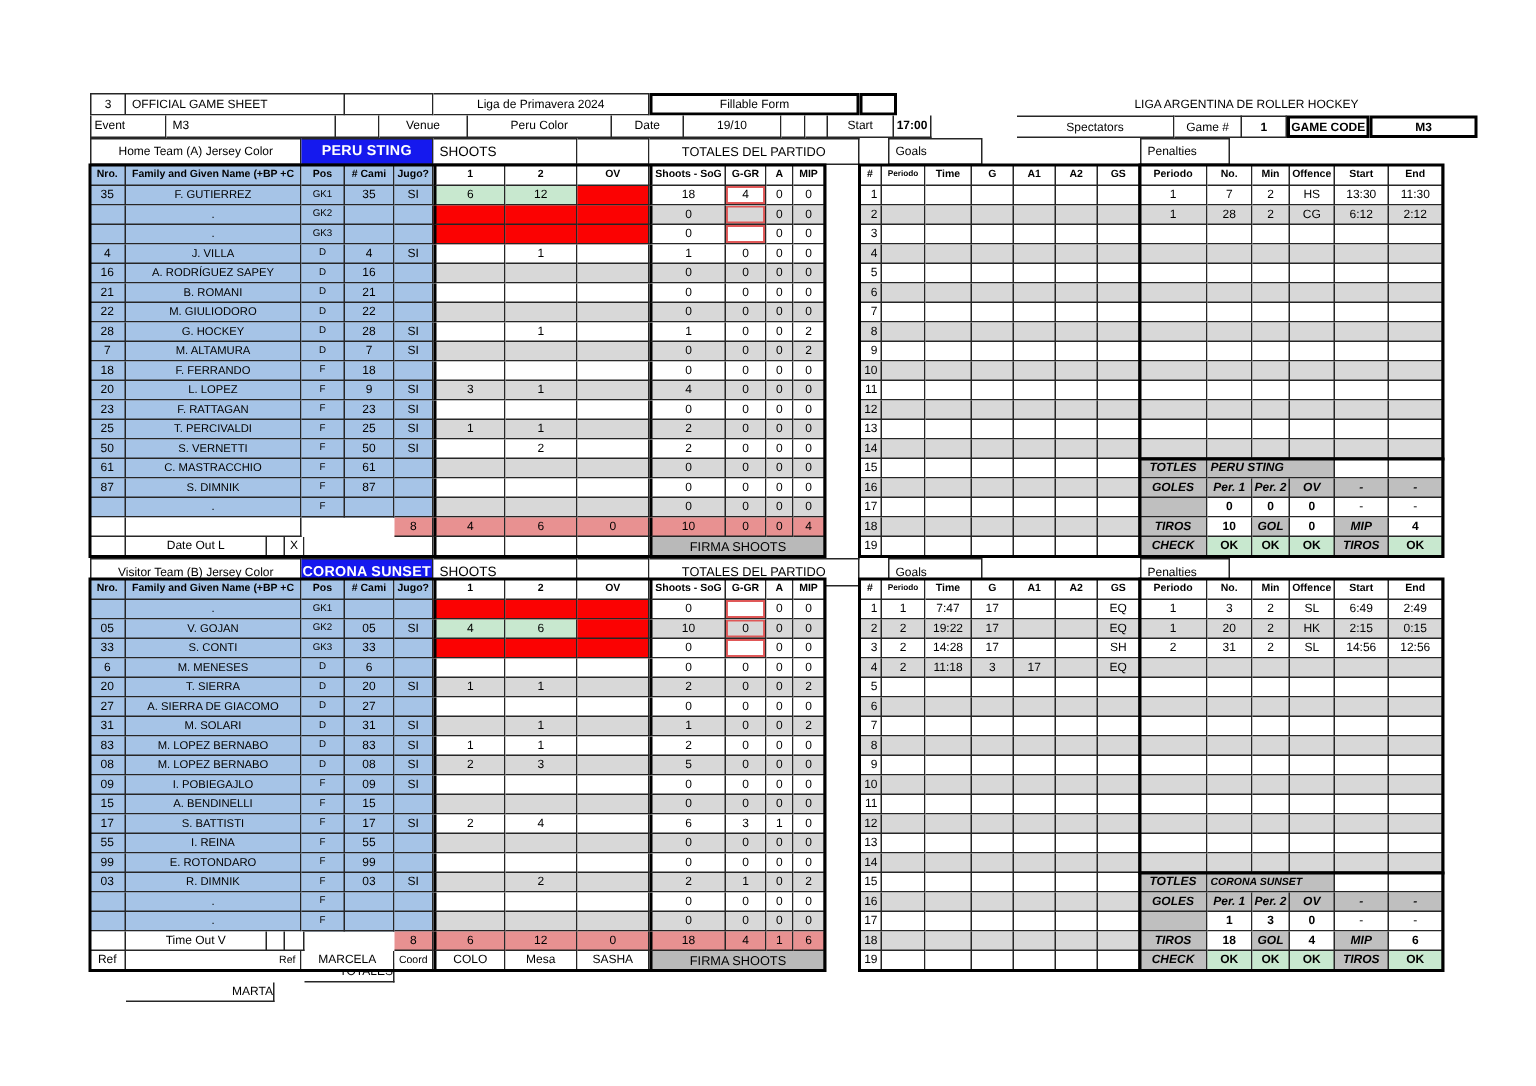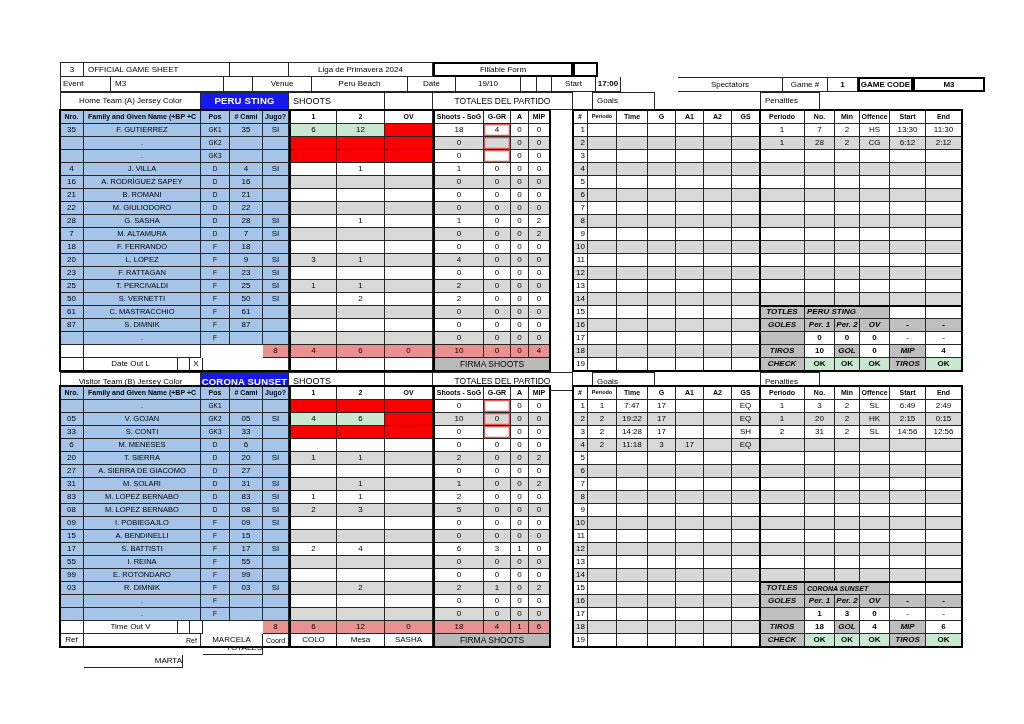--- a/index.html
+++ b/index.html
@@ -51,28 +51,29 @@
 <div class="sheet">
 
   <div class="hrow h15" style="top:0;height:15px;">
     <div class="c bl bt" style="width:24px">3</div>
     <div class="c bt left" style="width:146px">OFFICIAL GAME SHEET</div>
     <div class="c bt" style="width:59px"></div>
     <div class="c bt" style="width:144px">Liga de Primavera 2024</div>
     <div class="c bt thickbox" style="width:140px">Fillable Form</div>
     <div class="c bt thickbox" style="width:25px"></div>
     <div class="nob" style="width:102px"></div>
+    <div class="nob" style="width:262px;font-size:8px">LIGA ARGENTINA DE ROLLER HOCKEY</div>
   </div>
 
   <div class="hrow h15" style="top:15px;height:15px;">
     <div class="c bl left" style="width:51px;padding-left:2px">Event</div>
     <div class="c left" style="width:113px">M3</div>
     <div class="c" style="width:29px"></div>
     <div class="c" style="width:59px">Venue</div>
-    <div class="c" style="width:96px">Peru Beach</div>
+    <div class="c" style="width:96px">Peru Color</div>
     <div class="c" style="width:48px">Date</div>
     <div class="c" style="width:65px">19/10</div>
     <div class="c" style="width:16px"></div>
     <div class="c" style="width:15px"></div>
     <div class="c" style="width:44px">Start</div>
     <div class="c tiny" style="width:25px">17:00</div>
     <div class="nob" style="width:57px"></div>
     <div class="c bt" style="width:105px">Spectators</div>
     <div class="c bt" style="width:45px">Game #</div>
     <div class="c bt" style="width:30px;font-weight:bold">1</div>
@@ -211,21 +212,21 @@
             <div class="c z w-s2"></div>
             <div class="c z w-ov"></div>
             <div class="c z w-sog thl">0</div>
             <div class="c z w-ggr">0</div>
             <div class="c z w-a">0</div>
             <div class="c z w-mip">0</div>
           </div>
 
           <div class="row">
             <div class="c b w-nro">28</div>
-            <div class="c b w-name nm">G. SASHA</div>
+            <div class="c b w-name nm">G. HOCKEY</div>
             <div class="c b w-pos ps">D</div>
             <div class="c b w-cami">28</div>
             <div class="c b w-jugo">SI</div>
             <div class="c z w-s1 thl"></div>
             <div class="c z w-s2">1</div>
             <div class="c z w-ov"></div>
             <div class="c z w-sog thl">1</div>
             <div class="c z w-ggr">0</div>
             <div class="c z w-a">0</div>
             <div class="c z w-mip">2</div>

